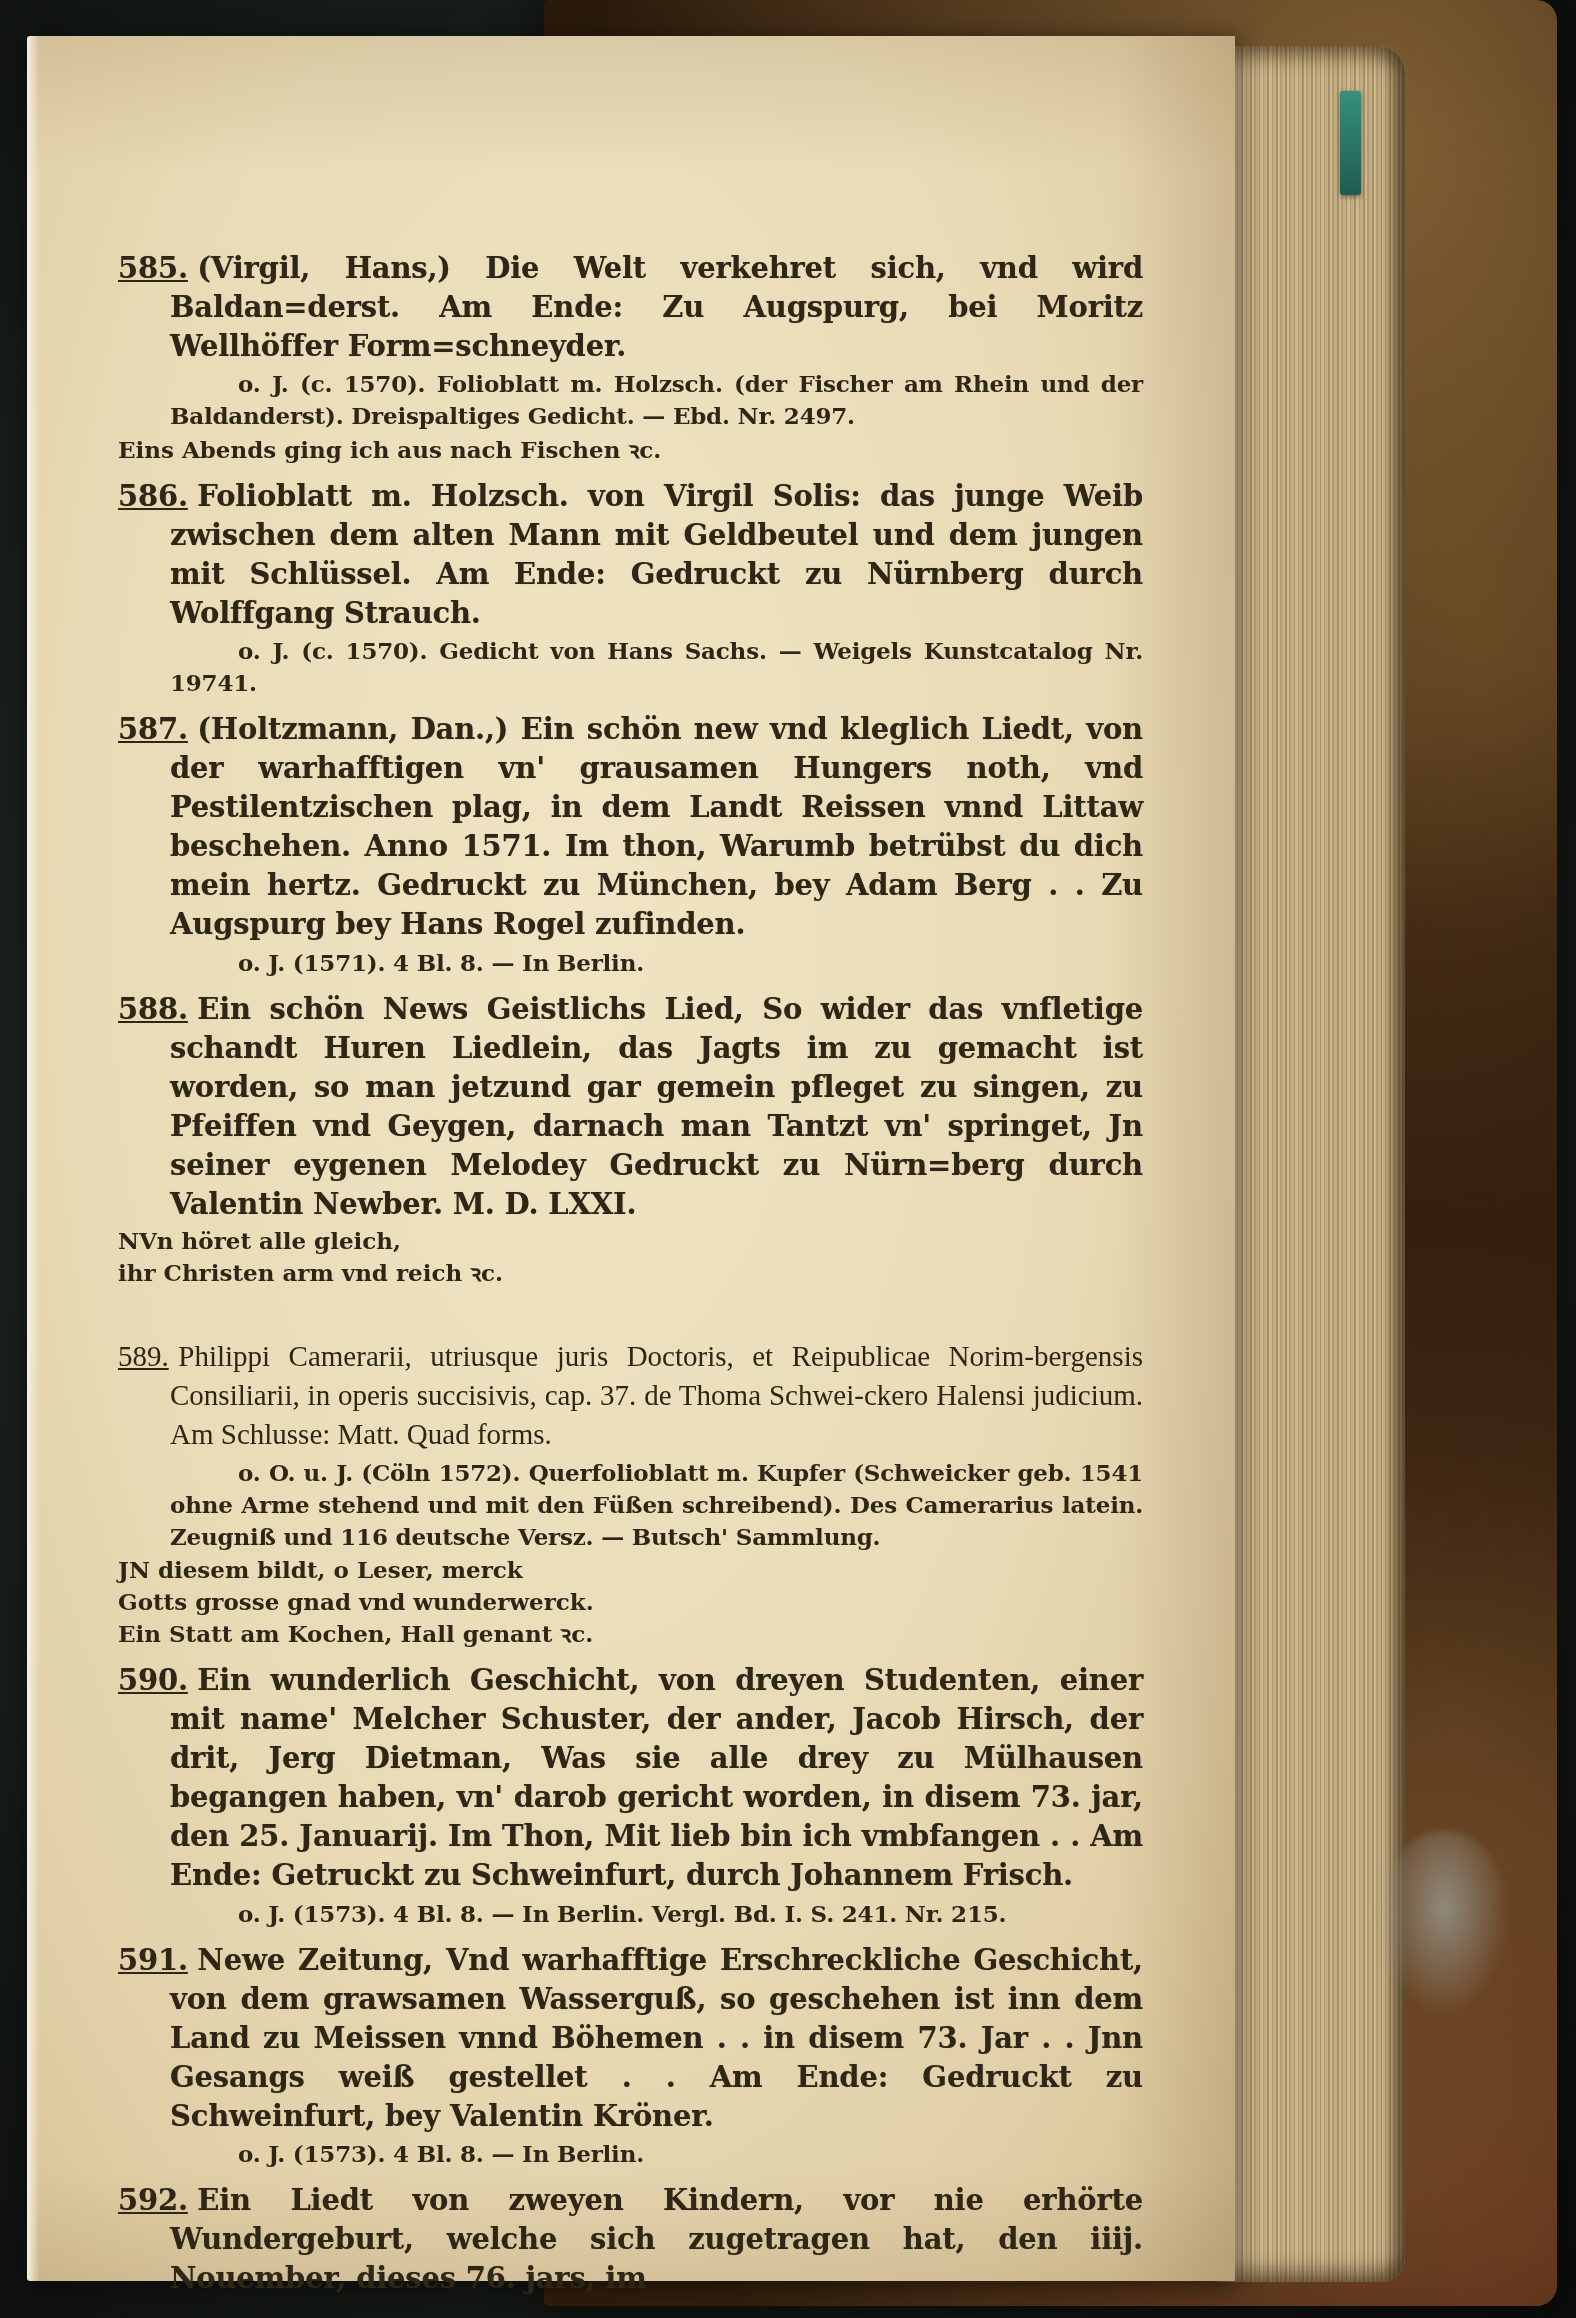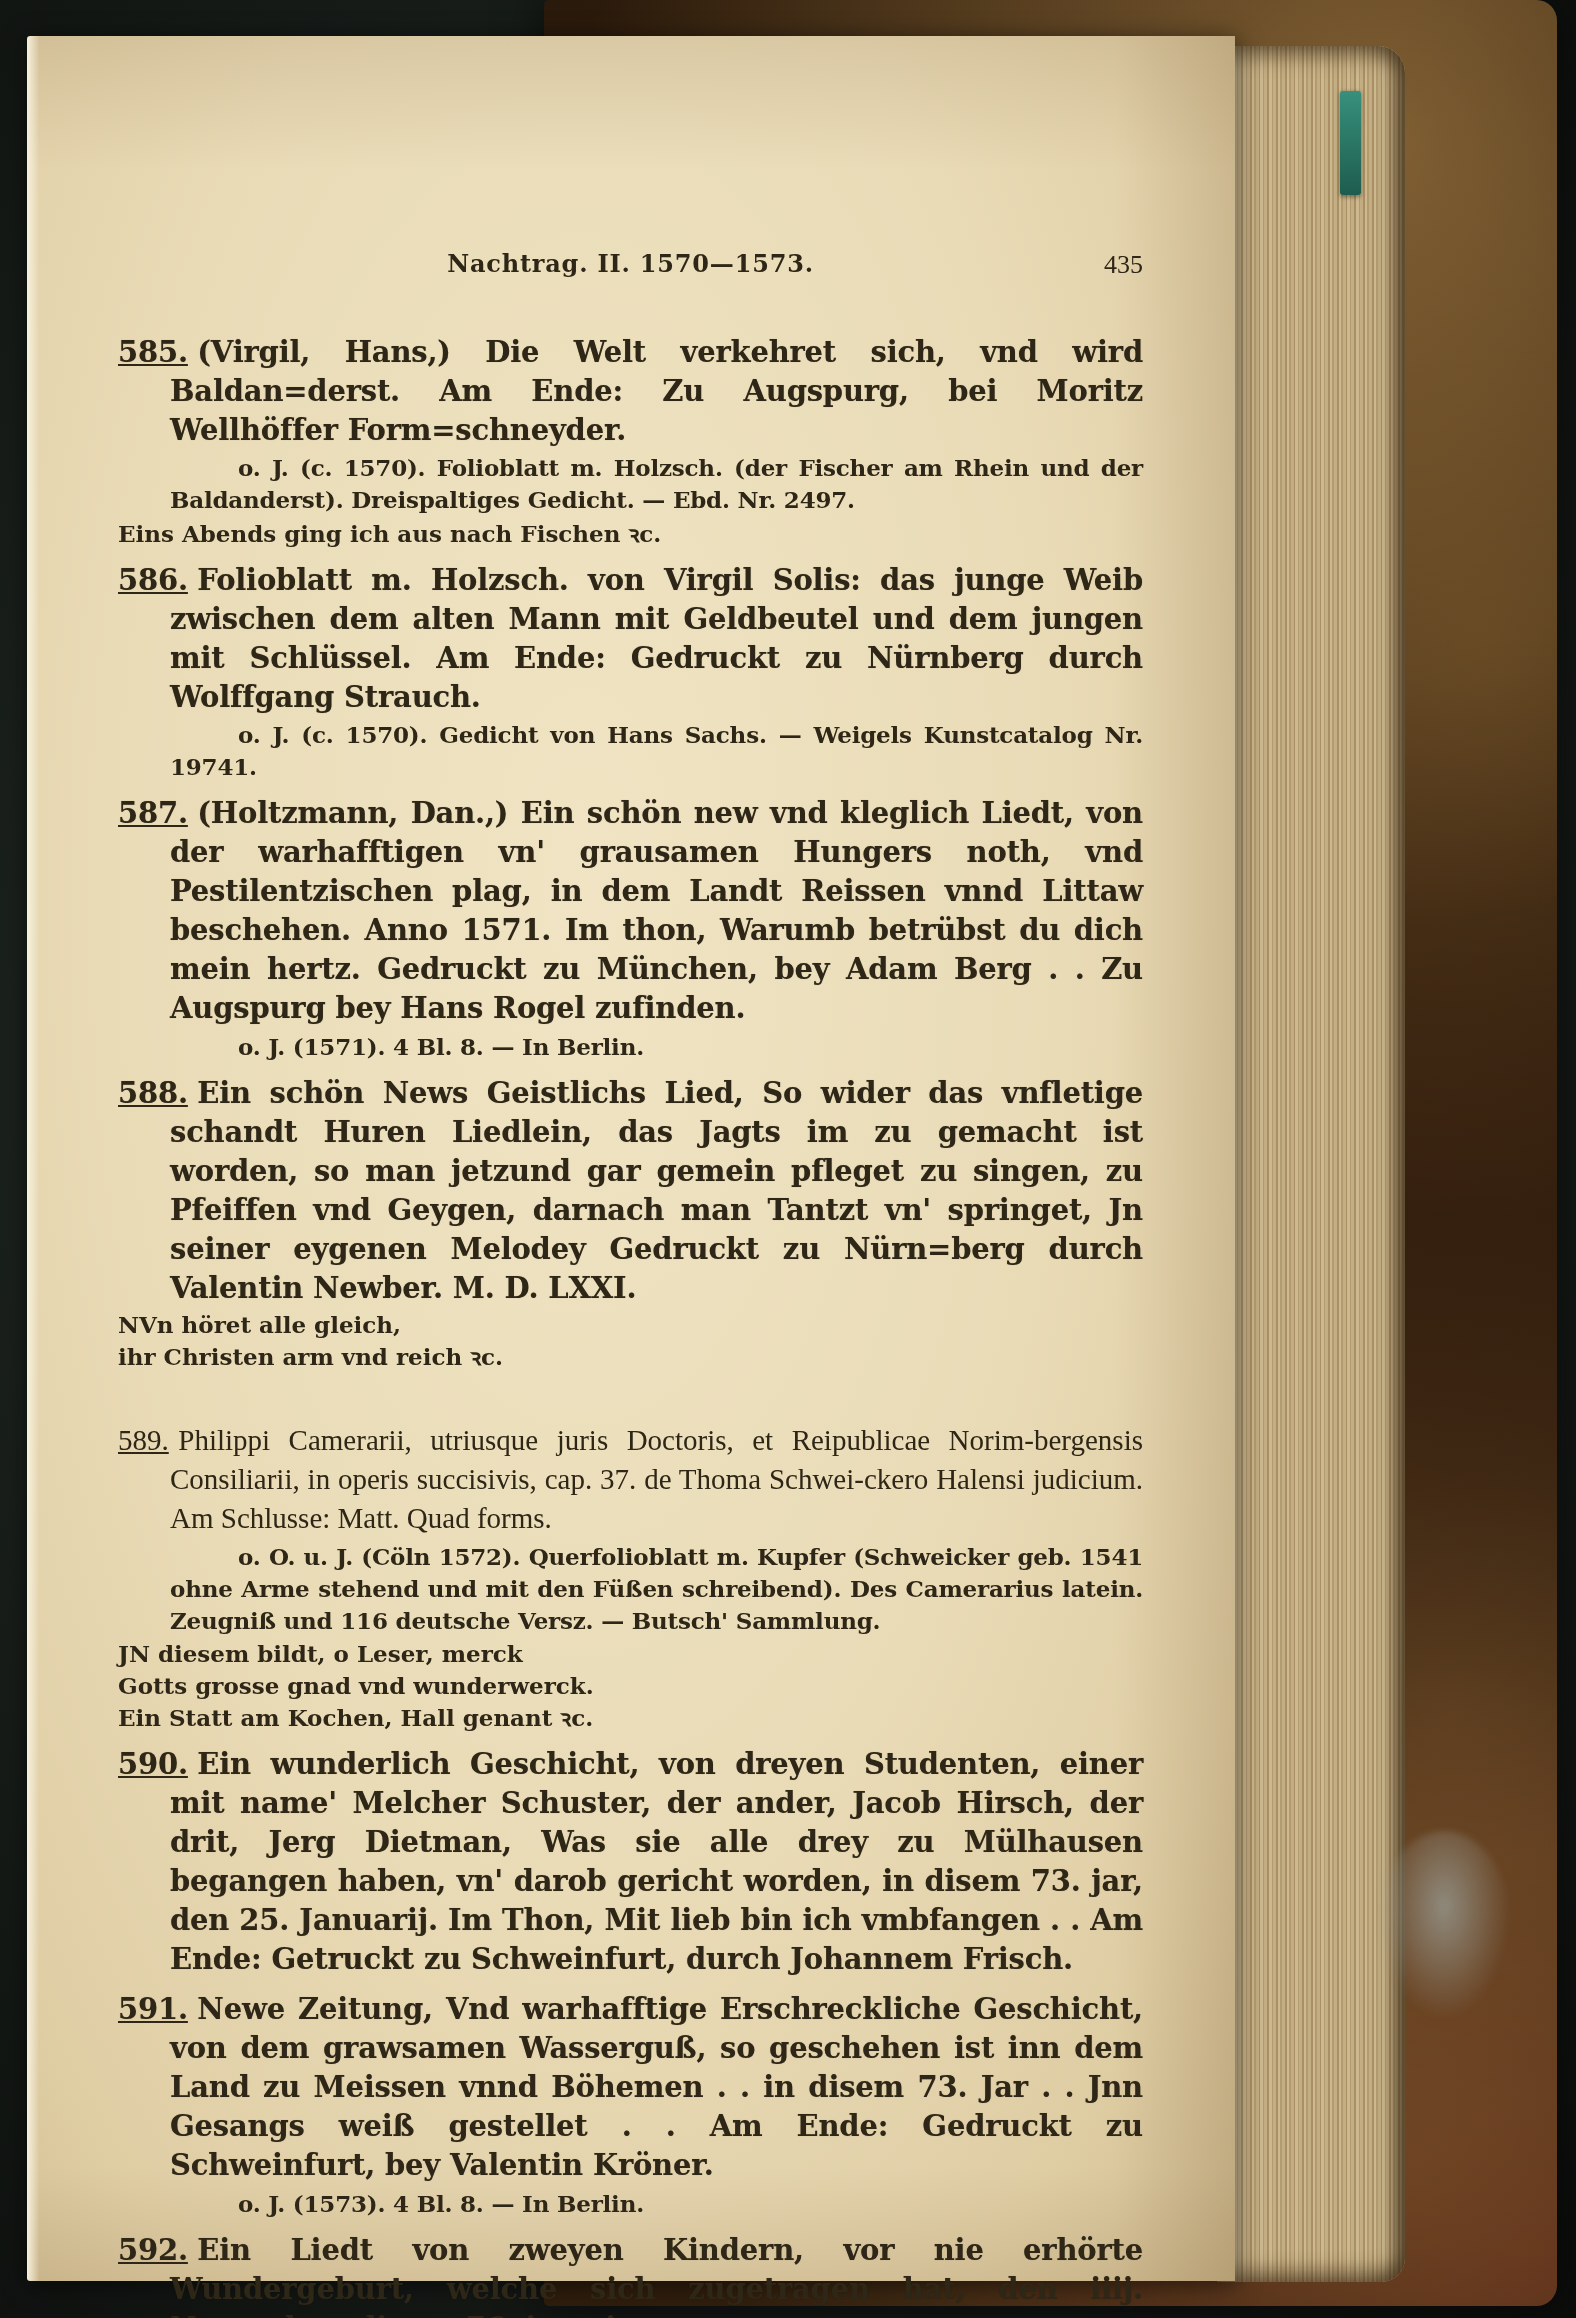--- a/index.html
+++ b/index.html
@@ -65,24 +65,20 @@
 
 <div class="scene"></div>
 <div class="cover"></div>
 <div class="fore-edge"></div>
 <div class="bookmark"></div>
 <div class="stain"></div>
 <div class="page"></div>
 
 <div class="text-block">
 
-  <div class="pg-header">
-    <div class="pg-title">Nachtrag. II. 1570—1573.</div>
-    <div class="pg-num">435</div>
-  </div>
 
   <div class="entry">
     <p class="entry-text"><span class="entry-num">585.</span><span>(Virgil, Hans,) Die Welt verkehret sich, vnd wird Baldan=derst. Am Ende: Zu Augspurg, bei Moritz Wellhöffer Form=schneyder.</span></p>
     <p class="entry-note">o. J. (c. 1570). Folioblatt m. Holzsch. (der Fischer am Rhein und der Baldanderst). Dreispaltiges Gedicht. — Ebd. Nr. 2497.</p>
     <div class="verse">
       <div>Eins Abends ging ich aus nach Fischen ꝛc.</div>
     </div>
   </div>
 
   <div class="entry">
@@ -108,20 +104,21 @@
     <p class="entry-note">o. O. u. J. (Cöln 1572). Querfolioblatt m. Kupfer (Schweicker geb. 1541 ohne Arme stehend und mit den Füßen schreibend). Des Camerarius latein. Zeugniß und 116 deutsche Versz. — Butsch' Sammlung.</p>
     <div class="verse">
       <div>JN diesem bildt, o Leser, merck</div>
       <div>Gotts grosse gnad vnd wunderwerck.</div>
       <div>Ein Statt am Kochen, Hall genant ꝛc.</div>
     </div>
   </div>
 
   <div class="entry">
     <p class="entry-text"><span class="entry-num">590.</span><span>Ein wunderlich Geschicht, von dreyen Studenten, einer mit name' Melcher Schuster, der ander, Jacob Hirsch, der drit, Jerg Dietman, Was sie alle drey zu Mülhausen begangen haben, vn' darob gericht worden, in disem 73. jar, den 25. Januarij. Im Thon, Mit lieb bin ich vmbfangen . . Am Ende: Getruckt zu Schweinfurt, durch Johannem Frisch.</span></p>
+    <p class="entry-note">o. J. (1573). 4 Bl. 8. — In Berlin. Vergl. Bd. I. S. 241. Nr. 215.</p>
   </div>
 
   <div class="entry">
     <p class="entry-text"><span class="entry-num">591.</span><span>Newe Zeitung, Vnd warhafftige Erschreckliche Geschicht, von dem grawsamen Wasserguß, so geschehen ist inn dem Land zu Meissen vnnd Böhemen . . in disem 73. Jar . . Jnn Gesangs weiß gestellet . . Am Ende: Gedruckt zu Schweinfurt, bey Valentin Kröner.</span></p>
     <p class="entry-note">o. J. (1573). 4 Bl. 8. — In Berlin.</p>
   </div>
 
   <div class="entry">
     <p class="entry-text"><span class="entry-num">592.</span><span>Ein Liedt von zweyen Kindern, vor nie erhörte Wundergeburt, welche sich zugetragen hat, den iiij. Nouember, dieses 76. jars, im</span></p>
   </div>

